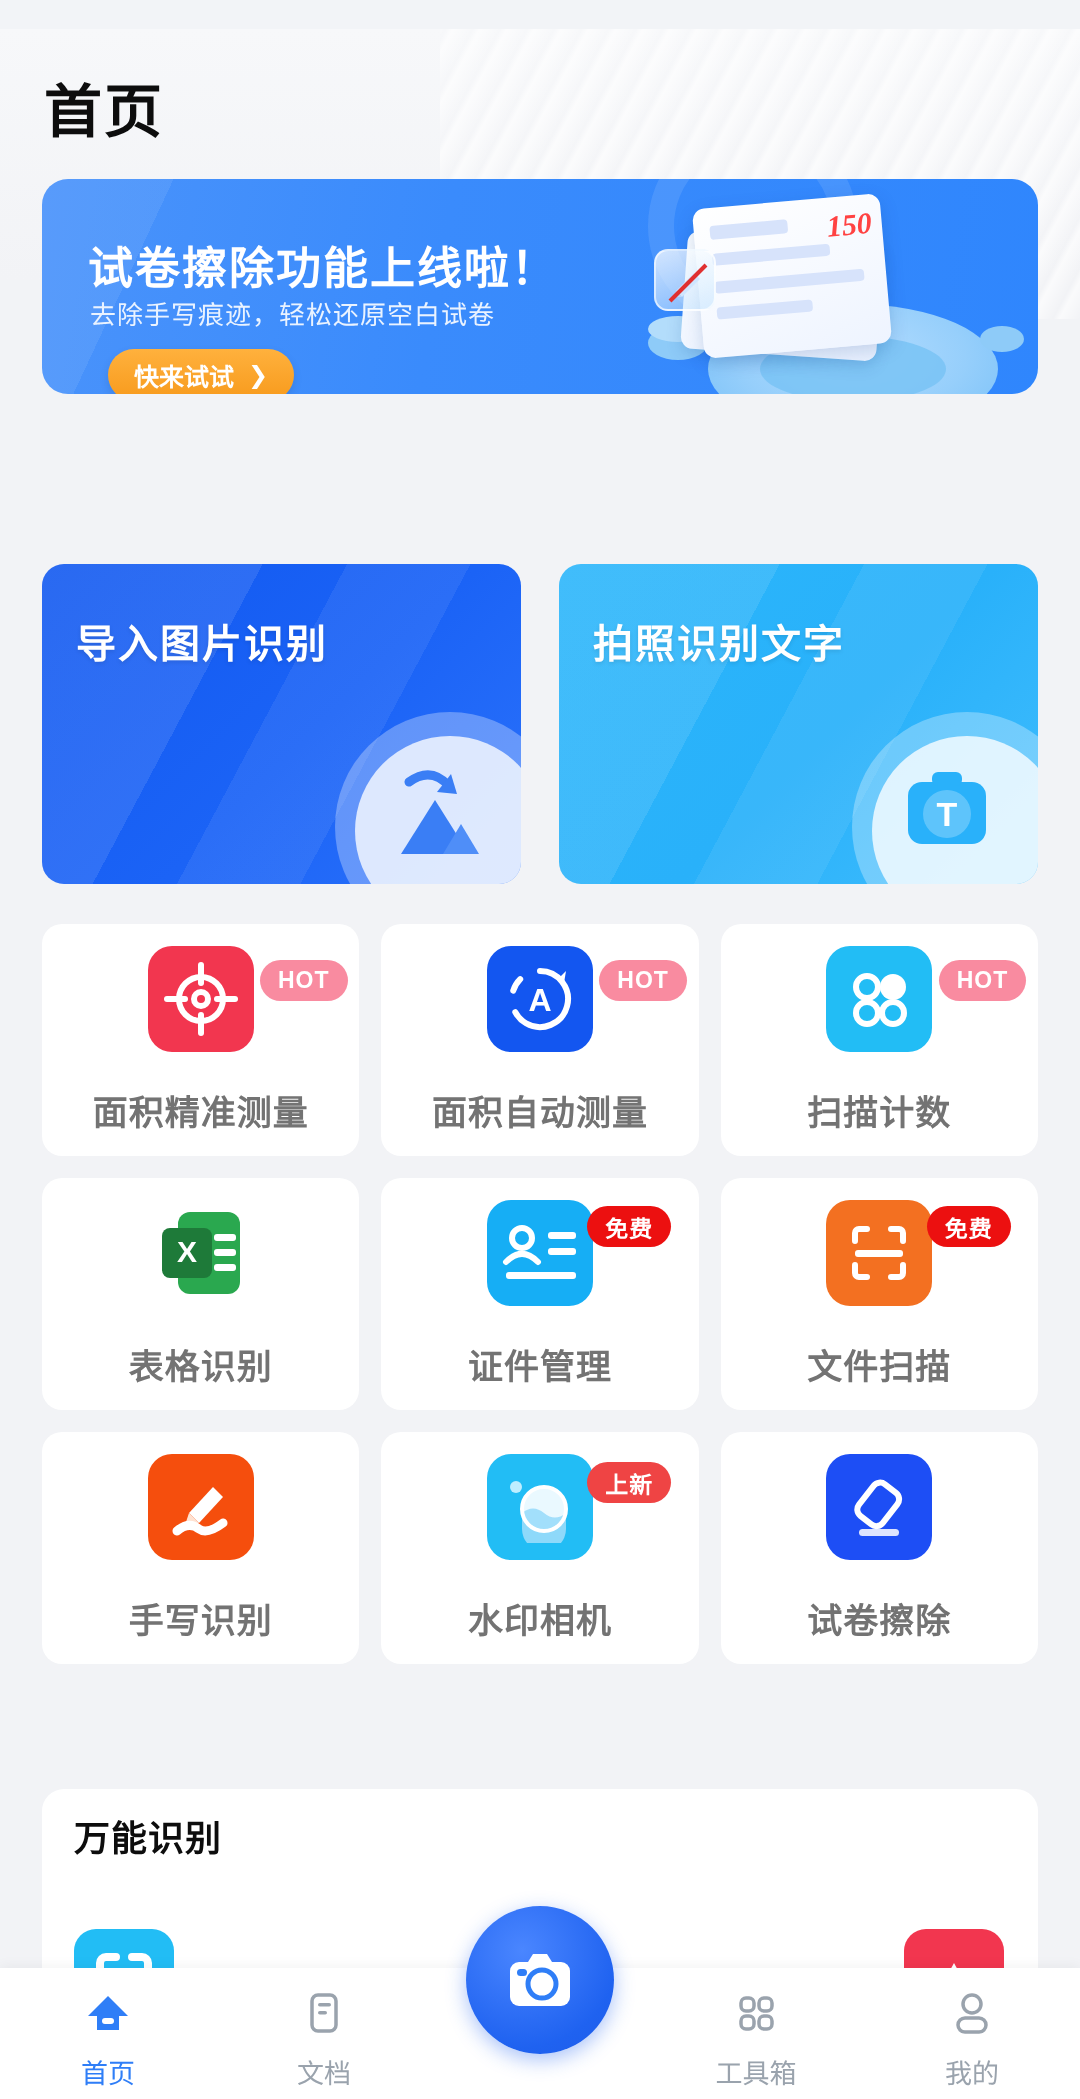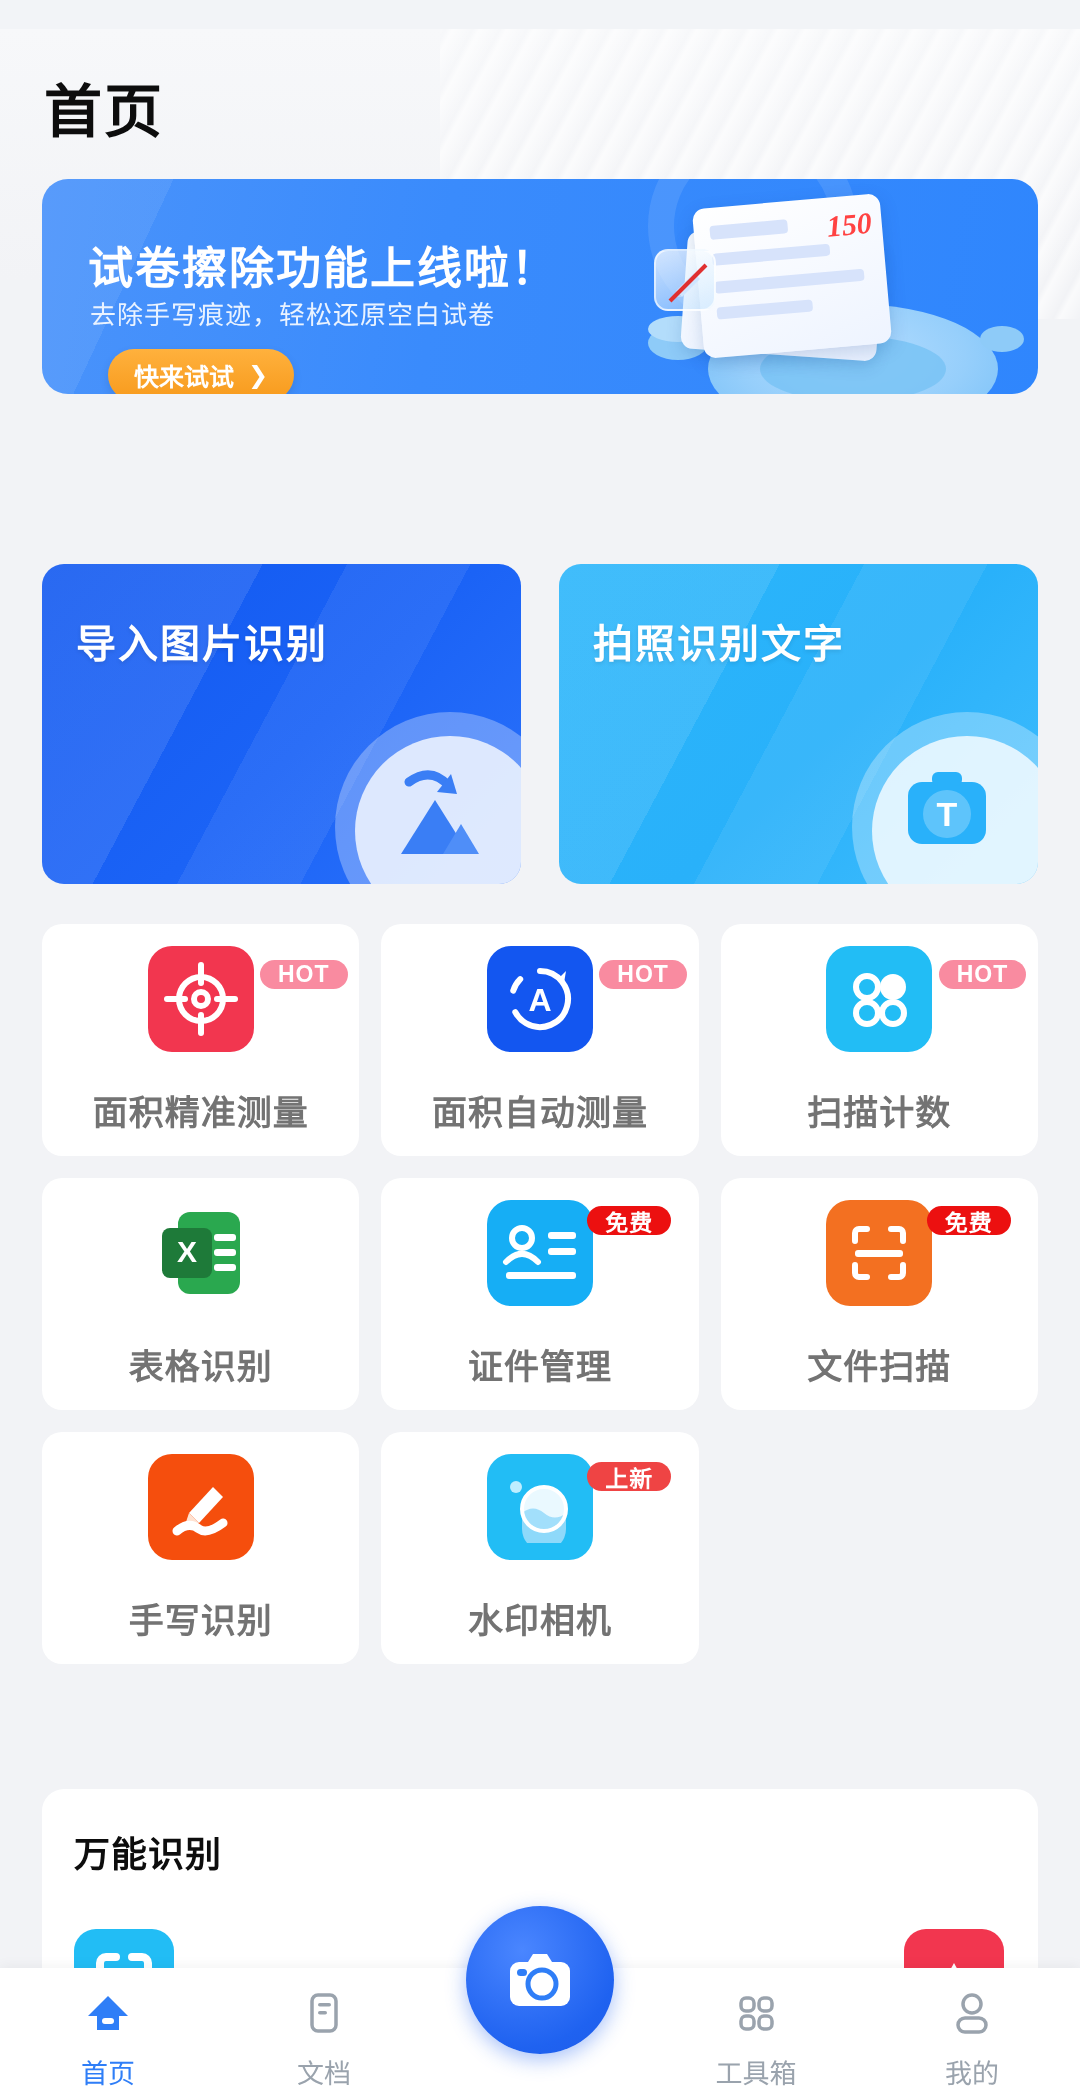--- a/index.html
+++ b/index.html
@@ -80,31 +80,31 @@
   .bc-icon { position:absolute; right:30px; bottom:22px; width:126px; height:110px; }
 
   
   .grid { position:absolute; left:42px; top:895px; width:996px;
     display:grid; grid-template-columns:repeat(3,1fr); gap:22px 22px; }
   .tile { position:relative; height:232px; background:#fff; border-radius:20px;
     display:flex; flex-direction:column; align-items:center; justify-content:center; }
   .tile .ic { width:106px; height:106px; border-radius:24px; position:relative;
     display:flex; align-items:center; justify-content:center; }
   .tile .tlabel { margin-top:32px; font-size:35px; font-weight:bold; color:#737373; letter-spacing:1px; }
-  .badge { position:absolute; z-index:3; height:29px; padding:0 18px; border-radius:21px;
+  .badge { position:absolute; z-index:3; height:41px; padding:0 18px; border-radius:21px;
     display:flex; align-items:center; justify-content:center; color:#fff; font-size:23px;
     font-weight:bold; letter-spacing:1px; }
   .badge-hot { background:#f98ba0; }
   .badge-free{ background:#ec1010; }
   .badge-new { background:#ef4444; }
 
   
   .bottomcard { position:absolute; left:42px; top:1760px; width:996px; height:260px;
     background:#fff; border-radius:22px; }
-  .bottomcard .sec-title { position:absolute; left:32px; top:36px; font-size:36px;
+  .bottomcard .sec-title { position:absolute; left:32px; top:20px; font-size:36px;
     font-weight:bold; color:#0d0d0d; letter-spacing:1px; }
   .bc-row { position:absolute; left:32px; top:140px; width:930px; display:flex;
     justify-content:space-between; }
   .bc-row .mini { width:100px; height:100px; border-radius:22px; }
 
   
   .navbar { position:absolute; left:0; bottom:0; width:1080px; height:160px; background:#fff;
     box-shadow:0 -2px 12px rgba(0,0,0,.05); display:flex; align-items:flex-start; }
   .nav-item { flex:1; height:160px; padding-top:22px; display:flex; flex-direction:column;
     align-items:center; gap:12px; }
@@ -297,20 +297,29 @@
         <svg width="80" height="72" viewBox="0 0 80 72">
           <circle cx="16" cy="16" r="6" fill="#bfeeff"></circle>
           <circle cx="44" cy="38" r="22" fill="#eaf9ff"></circle>
           <path d="M22 42 q11 -9 22 0 q11 9 22 0 v16 a22 22 0 0 1 -44 0 z" fill="#9adcfb" opacity=".9"></path>
           <circle cx="44" cy="38" r="22" fill="none" stroke="#ffffff" stroke-width="4"></circle>
         </svg>
       </div>
       <div class="tlabel">水印相机</div>
     </div>
 
+    <div class="tile">
+      <div class="ic" style="background:#1d4ef5">
+        <svg width="76" height="76" viewBox="0 0 76 76">
+          <rect x="22" y="16" width="30" height="40" rx="8" fill="none" stroke="#fff" stroke-width="6" transform="rotate(38 38 36)"></rect>
+          <rect x="18" y="60" width="40" height="7" rx="3.5" fill="#fff" opacity=".85"></rect>
+        </svg>
+      </div>
+      <div class="tlabel">试卷擦除</div>
+    </div>
   </div>
 
   <div class="bottomcard">
     <div class="sec-title">万能识别</div>
     <div class="bc-row">
       <div class="mini" style="background:#22bdf5">
         <svg width="100" height="100" viewBox="0 0 100 100">
           <path d="M26 44 v-10 a6 6 0 0 1 6 -6 h10" fill="none" stroke="#fff" stroke-width="8" stroke-linecap="round"></path>
           <path d="M58 28 h10 a6 6 0 0 1 6 6 v10" fill="none" stroke="#fff" stroke-width="8" stroke-linecap="round"></path>
         </svg>

